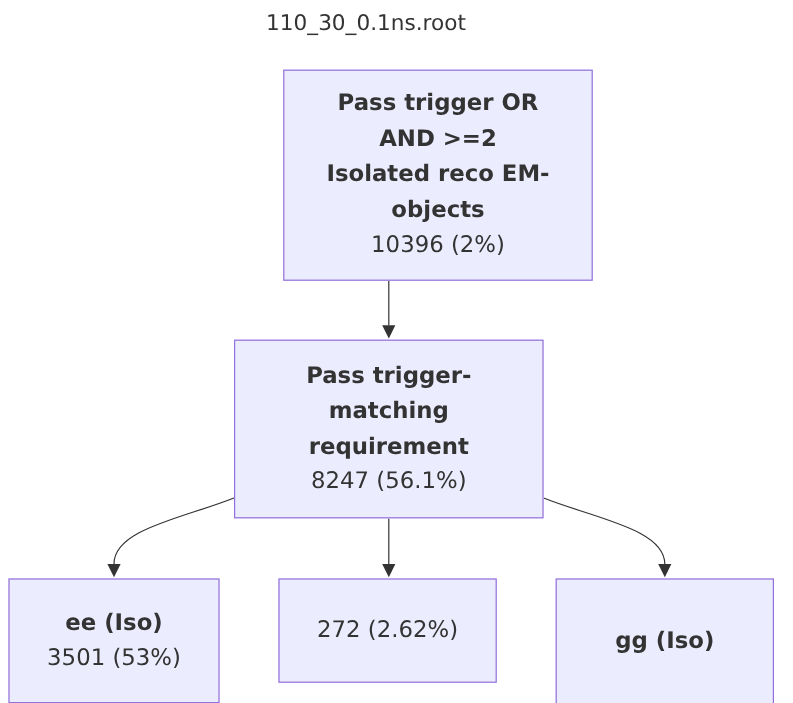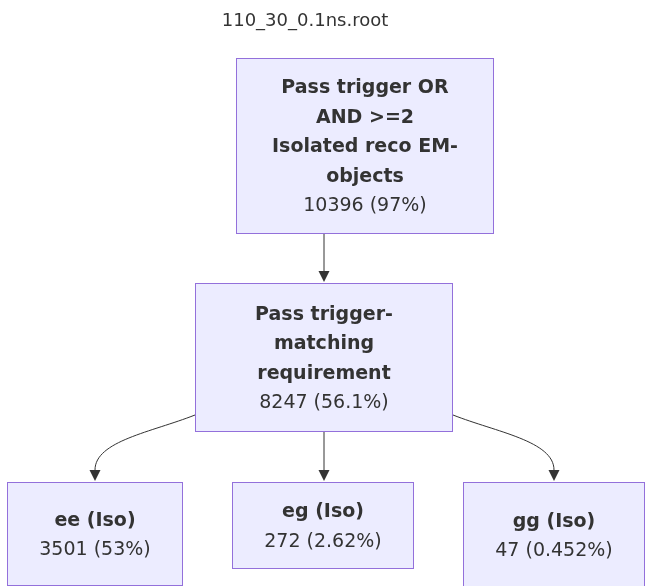--- a/index.html
+++ b/index.html
@@ -67,36 +67,34 @@
     <path class="link" d="M 453 415 C 496 432, 554 441, 554 470"></path>
     <path class="arrowhead" d="M 548.5 470 L 559.5 470 L 554 481 Z"></path>
   </g>
 </svg>
 
 <div class="node node-root">
   <div class="label-line">Pass trigger OR</div>
   <div class="label-line">AND &gt;=2</div>
   <div class="label-line">Isolated reco EM-</div>
   <div class="label-line">objects</div>
-  <div class="count">10396 (97%)</div>
+  <div class="count">10396 (2%)</div>
 </div>
 
 <div class="node node-match">
   <div class="label-line">Pass trigger-</div>
   <div class="label-line">matching</div>
   <div class="label-line">requirement</div>
   <div class="count">8247 (56.1%)</div>
 </div>
 
 <div class="node node-ee">
   <div class="label-line">ee (Iso)</div>
   <div class="count">3501 (53%)</div>
 </div>
 
 <div class="node node-eg">
-  <div class="label-line">eg (Iso)</div>
   <div class="count">272 (2.62%)</div>
 </div>
 
 <div class="node node-gg">
   <div class="label-line">gg (Iso)</div>
-  <div class="count">47 (0.452%)</div>
 </div>
 
 </body></html>

